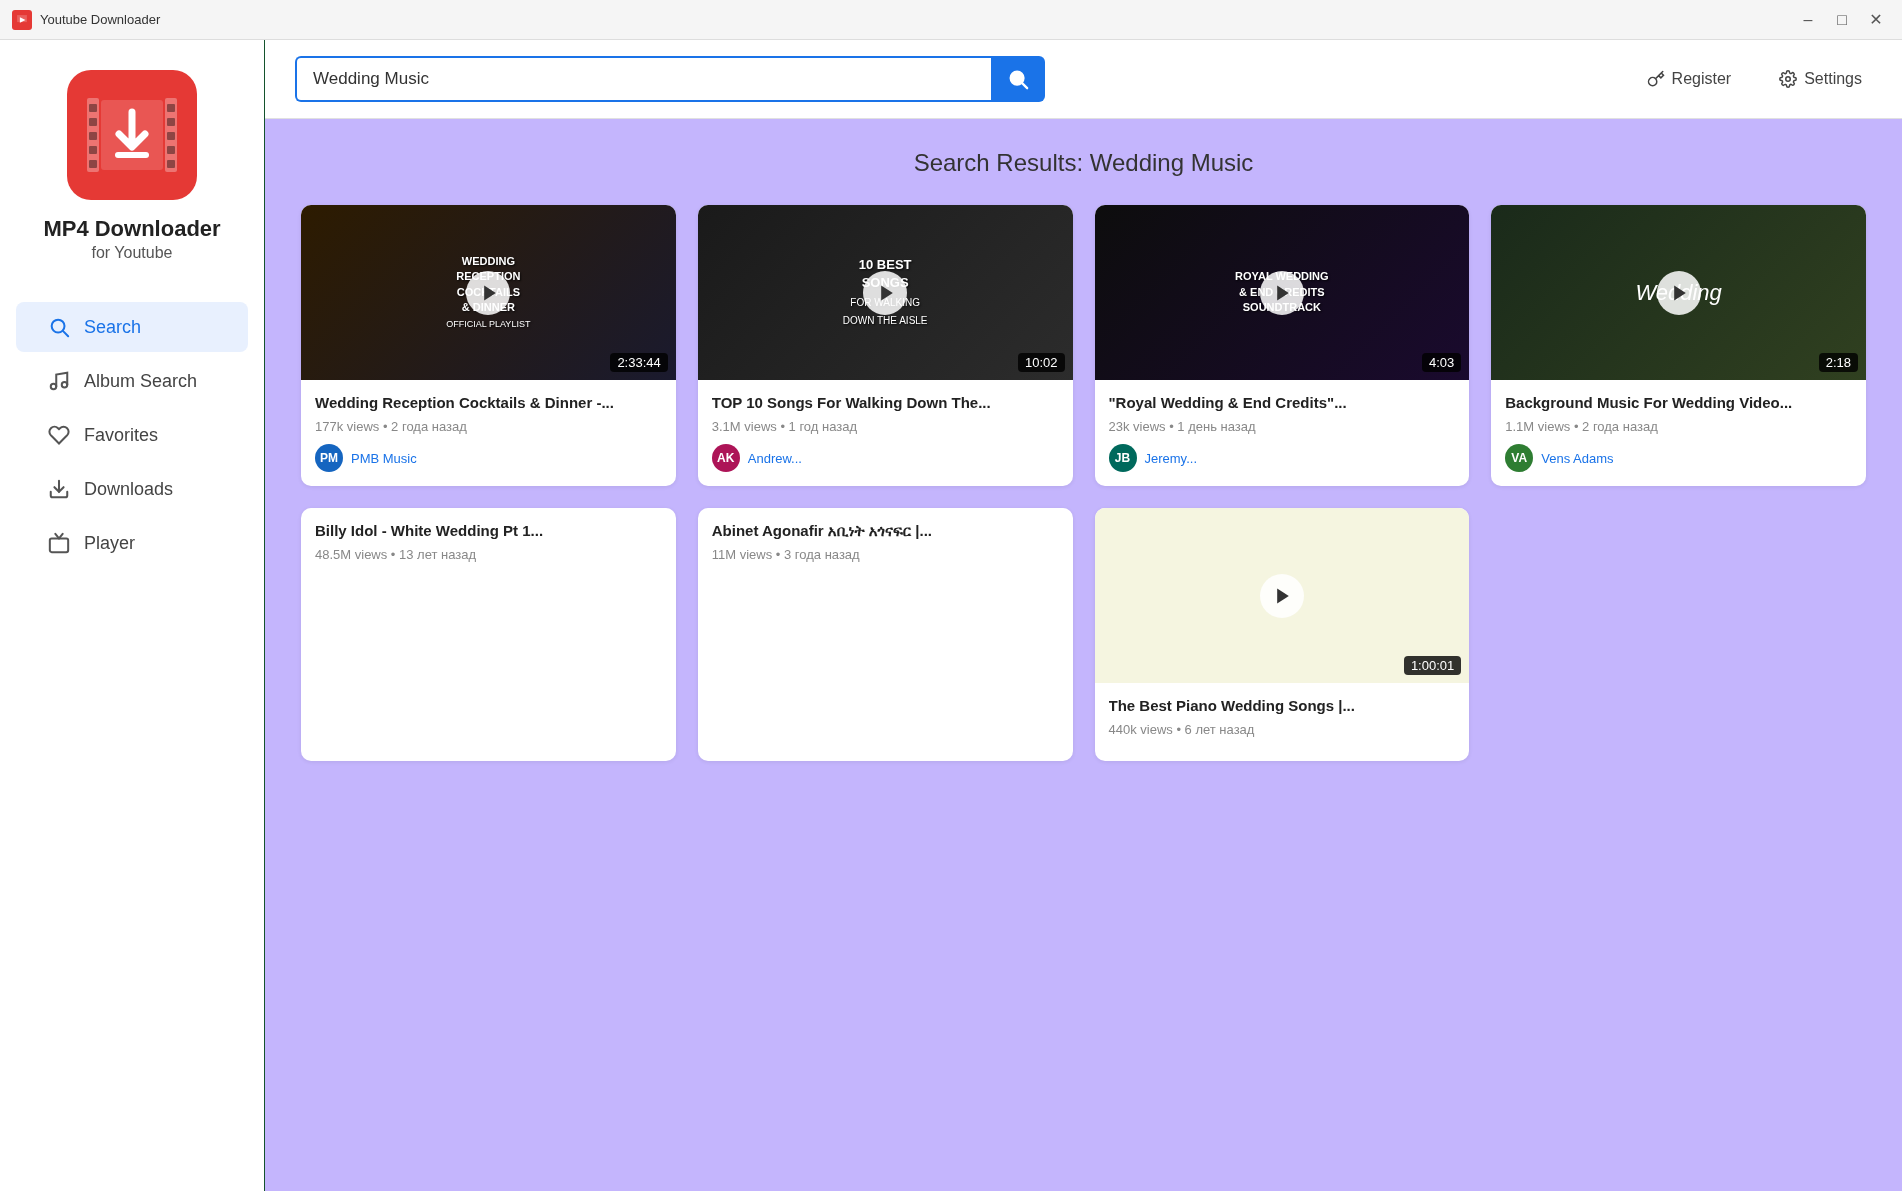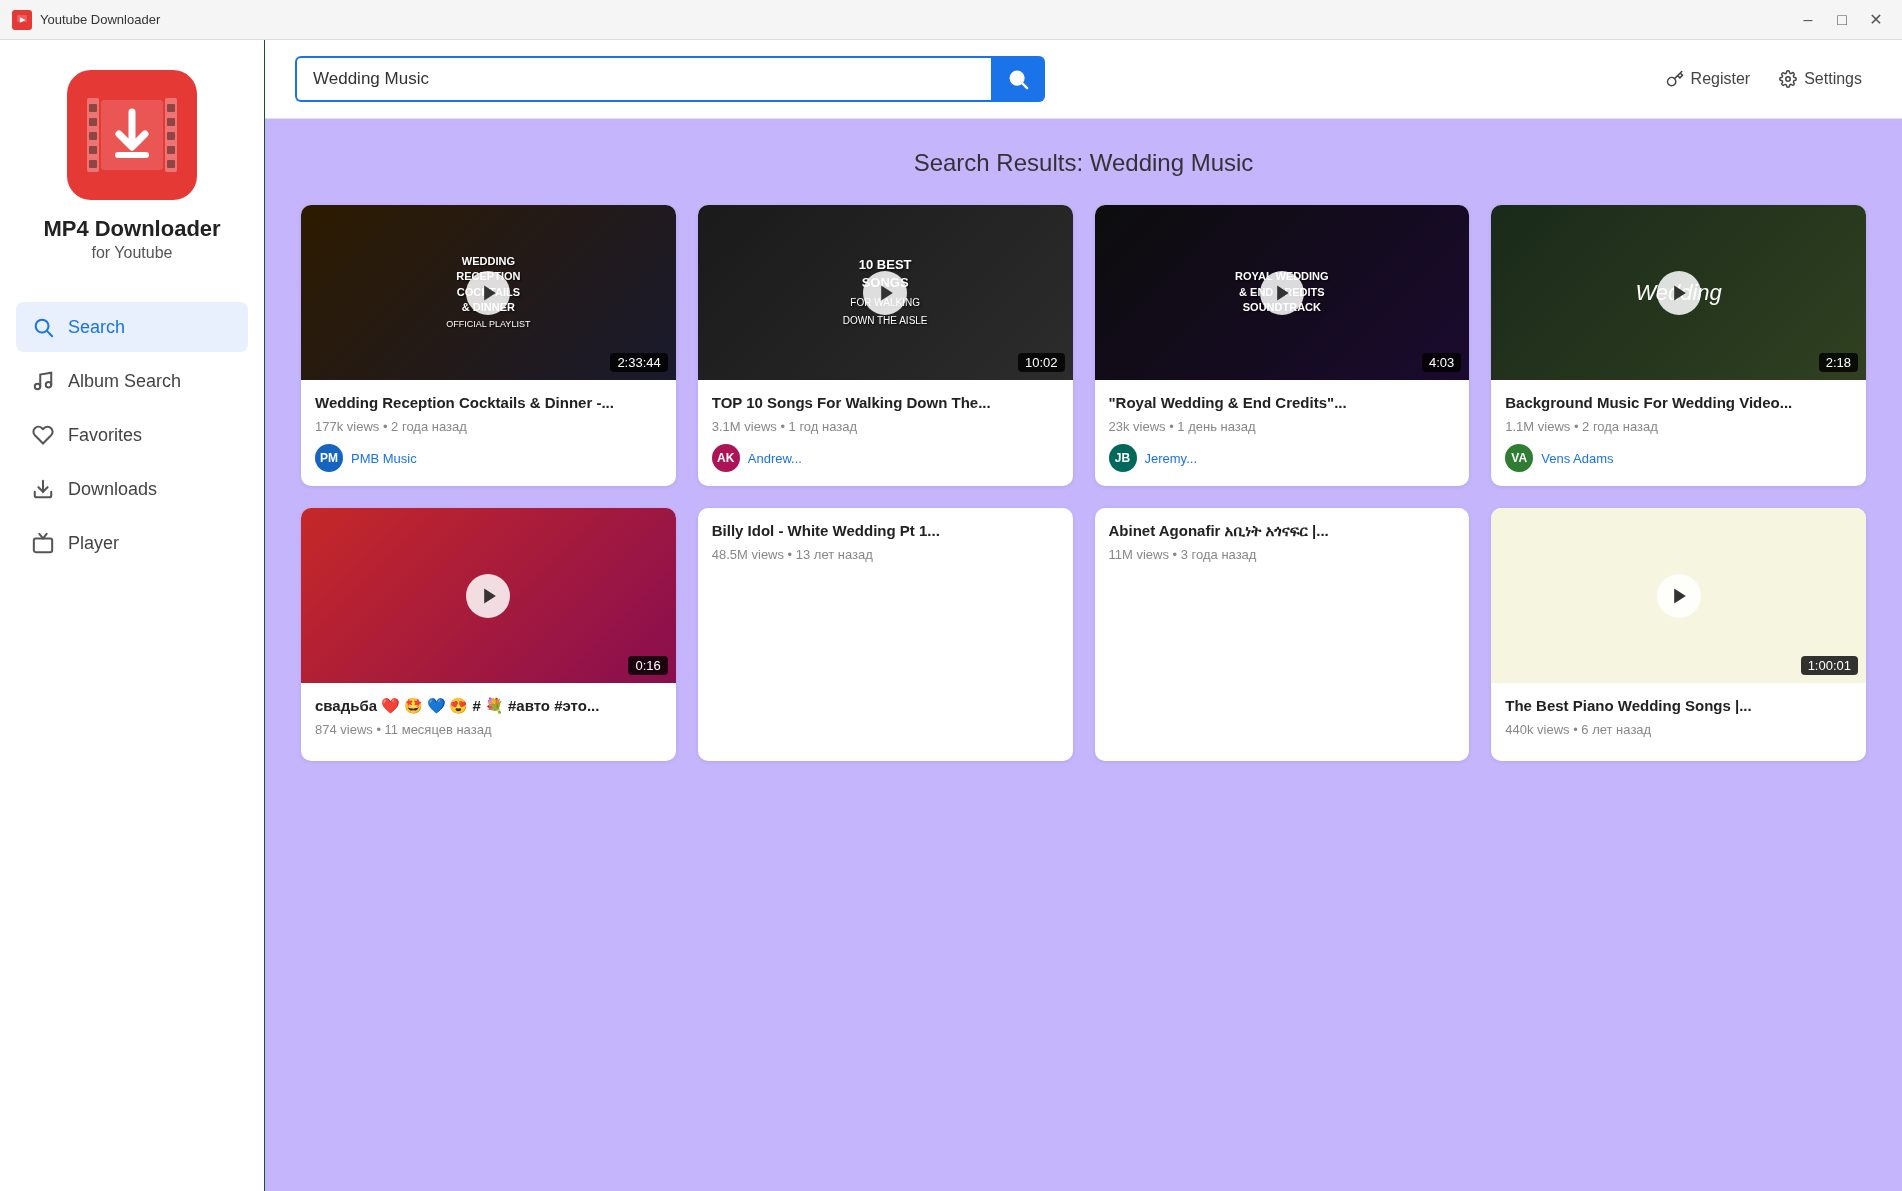--- a/index.html
+++ b/index.html
@@ -45,21 +45,21 @@
       display: flex; align-items: center; justify-content: center;
       margin-bottom: 16px;
     }
     .logo-box svg { width: 90px; height: 90px; fill: white; }
     .logo-title { font-size: 22px; font-weight: 700; color: #222; }
     .logo-subtitle { font-size: 16px; color: #555; margin-top: 2px; }
 
     .nav-menu { width: 100%; padding: 0 16px; }
     .nav-item {
       display: flex; align-items: center; gap: 14px;
-      padding: 14px 16px;
+      padding: 14px 32px;
       border-radius: 8px;
       cursor: pointer;
       font-size: 18px;
       color: #444;
       margin-bottom: 4px;
       transition: background 0.15s;
     }
     .nav-item.active { background: #e8f0fe; color: #1a73e8; }
     .nav-item svg { width: 22px; height: 22px; flex-shrink: 0; }
 
@@ -97,21 +97,21 @@
     .search-btn {
       width: 54px; height: 46px;
       background: #1a73e8;
       border: none;
       border-radius: 0 6px 6px 0;
       cursor: pointer;
       display: flex; align-items: center; justify-content: center;
     }
     .search-btn svg { width: 22px; height: 22px; fill: white; }
 
-    .header-actions { display: flex; align-items: center; gap: 9px; }
+    .header-actions { display: flex; align-items: center; gap: 28px; }
     .header-action-btn {
       display: flex; align-items: center; gap: 7px;
       background: none; border: none; cursor: pointer;
       font-size: 16px; color: #444;
       padding: 6px 10px;
     }
     .header-action-btn svg { width: 18px; height: 18px; }
 
     
     .results-area { flex: 1; overflow-y: auto; padding: 30px 36px; position: relative; }
@@ -379,61 +379,43 @@
       <div class="card-title">Background Music For Wedding Video...</div>
       <div class="card-meta">1.1M views • 2 года назад</div>
 
       <div class="card-channel">
         <div class="channel-avatar" style="background:#2e7d32">VA</div>
         <span class="channel-name">Vens Adams</span>
       </div>
     </div>
   </div>
           <div class="video-card">
-    <div class="thumbnail-wrap" style="background: linear-gradient(135deg, #c62828 0%, #880e4f 100%)">
+    <div class="card-info">
+      <div class="card-title">Billy Idol - White Wedding Pt 1...</div>
+      <div class="card-meta">48.5M views • 13 лет назад</div>
+
+    </div>
+  </div>
+          <div class="video-card">
+    <div class="card-info">
+      <div class="card-title">Abinet Agonafir አቢነት አጎናፍር |...</div>
+      <div class="card-meta">11M views • 3 года назад</div>
+
+    </div>
+  </div>
+          <div class="video-card">
+    <div class="thumbnail-wrap" style="background: linear-gradient(135deg, #f5f5e0 0%, #e8e8c8 100%)">
       <div class="thumb-placeholder" style="width:100%;height:100%;">
-        <div style="background:linear-gradient(135deg,#c62828,#880e4f);width:100%;height:100%;display:flex;align-items:center;justify-content:center;font-size:12px;color:white;text-align:center;padding:8px;"></div>
+        <div style="background:#f5f5e0;width:100%;height:100%;display:flex;align-items:center;justify-content:center;font-size:10px;color:#333;text-align:center;padding:8px;"></div>
       </div>
       <div class="play-btn">
         <svg viewBox="0 0 24 24">
                   <polygon points="5,3 19,12 5,21"></polygon>
                 </svg>
       </div>
-      <div class="duration-badge">0:16</div>
-    </div>
-    <div class="card-info">
-      <div class="card-title">свадьба ❤️ 🤩 💙 😍 # 💐 #авто #это...</div>
-      <div class="card-meta">874 views • 11 месяцев назад</div>
-
-    </div>
-  </div>
-          <div class="video-card">
-    <div class="card-info">
-      <div class="card-title">Billy Idol - White Wedding Pt 1...</div>
-      <div class="card-meta">48.5M views • 13 лет назад</div>
-
-    </div>
-  </div>
-          <div class="video-card">
-    <div class="card-info">
-      <div class="card-title">Abinet Agonafir አቢነት አጎናፍር |...</div>
-      <div class="card-meta">11M views • 3 года назад</div>
-
-    </div>
-  </div>
-          <div class="video-card">
-    <div class="thumbnail-wrap" style="background: linear-gradient(135deg, #f5f5e0 0%, #e8e8c8 100%)">
-      <div class="thumb-placeholder" style="width:100%;height:100%;">
-        <div style="background:#f5f5e0;width:100%;height:100%;display:flex;align-items:center;justify-content:center;font-size:10px;color:#333;text-align:center;padding:8px;"></div>
-      </div>
-      <div class="play-btn">
-        <svg viewBox="0 0 24 24">
-                  <polygon points="5,3 19,12 5,21"></polygon>
-                </svg>
-      </div>
       <div class="duration-badge">1:00:01</div>
     </div>
     <div class="card-info">
       <div class="card-title">The Best Piano Wedding Songs |...</div>
       <div class="card-meta">440k views • 6 лет назад</div>
 
     </div>
   </div>
         </div>
     </div>

